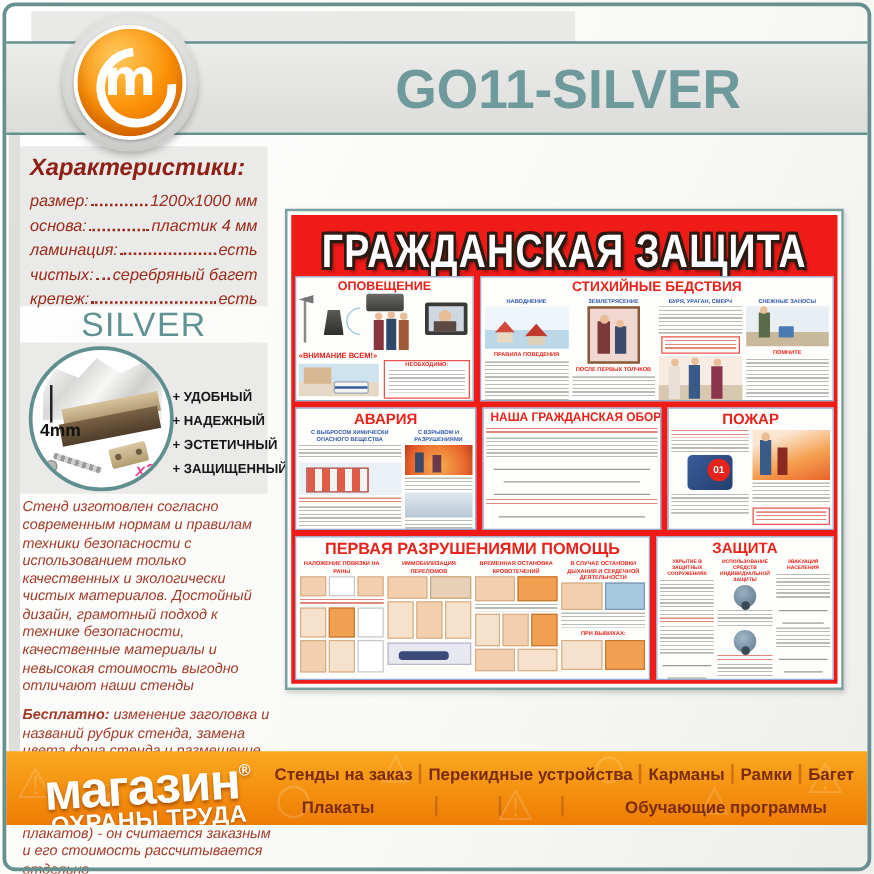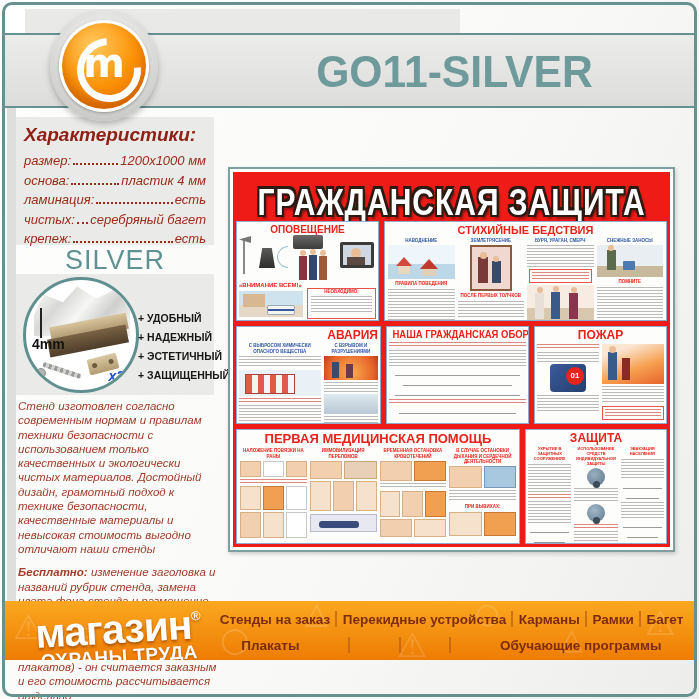--- a/index.html
+++ b/index.html
@@ -26,21 +26,21 @@
   #frame-circle{left:23px;top:277px;width:110px;height:110px;border-radius:50%;border:3px solid #5f8f8e;background:#fff;overflow:hidden;z-index:4;}
   .paper{position:absolute;left:8px;top:4px;width:96px;height:52px;background:linear-gradient(130deg,#f4f4f2 10%,#d8d8d6 30%,#f7f7f5 50%,#cfcfcd 70%,#efefed 90%);clip-path:polygon(0 60%,10% 20%,30% 35%,45% 5%,65% 28%,85% 10%,100% 45%,100% 100%,0 100%);}
   .frame-top{position:absolute;left:24px;top:40px;width:78px;height:16px;background:linear-gradient(#d8c49c,#a8906a);transform:rotate(-11deg);}
   .frame-front{position:absolute;left:22px;top:52px;width:80px;height:18px;background:linear-gradient(#7a6244,#4e3d2a);transform:rotate(-11deg);}
   #dim-line{position:absolute;left:14px;top:28px;width:2px;height:30px;background:#222;}
   #dim-label{position:absolute;left:6px;top:56px;font-size:14px;font-weight:bold;color:#111;}
   #screw{position:absolute;left:16px;top:88px;width:40px;height:5px;background:repeating-linear-gradient(90deg,#9a9a98 0 3px,#cfcfcd 3px 6px);transform:rotate(18deg);border-radius:2px;}
   #screw-head{position:absolute;left:10px;top:88px;width:8px;height:8px;border-radius:50%;background:#b5b5b3;border:1px solid #8a8a88;}
   #bracket{position:absolute;left:62px;top:76px;width:30px;height:16px;background:linear-gradient(#d9c8a4,#b39d72);border-radius:2px;transform:rotate(-14deg);}
   .hole{position:absolute;width:5px;height:5px;border-radius:50%;background:#6e5c3e;}
-  #qty-label{position:absolute;right:12px;bottom:6px;font-size:14px;font-weight:bold;font-style:italic;color:#1d4ed8;}
+  #qty-label{position:absolute;right:12px;bottom:6px;font-size:14px;font-weight:bold;font-style:italic;color:#ec4899;}
   #features-list{left:138px;top:309px;width:80px;font-size:10.5px;font-weight:bold;color:#161616;line-height:19px;white-space:nowrap;z-index:4;}
   
   #description{left:18px;top:399px;width:200px;font-style:italic;font-size:11.5px;color:#a23c28;line-height:14.3px;}
   #description p{margin:0 0 9px 0;}
   #description b{font-weight:bold;}
   
   #nav-strip{left:5px;top:601px;width:689px;height:59px;background:linear-gradient(#fba81f,#ee7c04);overflow:hidden;z-index:20;}
   .wm{position:absolute;color:rgba(255,255,255,.16);font-size:34px;font-family:"DejaVu Sans",sans-serif;}
   #brand-logo{position:absolute;left:14px;top:1px;width:198px;text-align:center;color:#fff;transform:rotate(-3.5deg);cursor:pointer;}
   #brand-line1{font-size:41px;font-weight:bold;letter-spacing:-1px;line-height:38px;text-shadow:0 2px 3px #a85000;}
@@ -235,21 +235,21 @@
               <div style="position:absolute;left:0;top:3px;width:100%;height:2px;background:#3a5aa0;"></div>
             </div>
         </div>
         <div class="fig" style="left:70px;top:66px;width:67px;height:29px;border:1px solid #e8534b;background:#fff;">
           <div class="sub-red">НЕОБХОДИМО:</div>
           <div class="ml" style="margin:2px 3px;height:18px;"></div>
         </div>
       </div>
 
       <div id="panel-c" class="panel">
-        <div class="ptitle" style="font-size:12px;text-align:right;">АВАРИЯ</div>
+        <div class="ptitle" style="font-size:12px;">АВАРИЯ</div>
         <div class="cols" style="margin-top:1px;">
           <div class="col" style="flex:1.5;">
             <div class="sub-blue">С ВЫБРОСОМ ХИМИЧЕСКИ ОПАСНОГО ВЕЩЕСТВА</div>
             <div class="ml" style="margin-top:2px;height:12px;"></div>
             <div class="pic" style="margin-top:2px;height:26px;background:#e9f0f6;position:relative;">
               <div style="position:absolute;left:6px;top:4px;width:48px;height:18px;background:repeating-linear-gradient(90deg,#e05a4a 0 6px,#f4f4f2 6px 12px);border:1px solid #b0413a;"></div>
             </div>
             <div class="mlr" style="margin-top:2px;height:5px;"></div>
             <div class="ml" style="margin-top:2px;height:26px;"></div>
           </div>
@@ -298,21 +298,21 @@
             </div>
             <div class="ml" style="margin-top:2px;height:18px;"></div>
             <div style="border:1px solid #e8534b;margin-top:2px;height:12px;">
                 <div class="mlr" style="margin:2px;height:7px;"></div>
               </div>
           </div>
         </div>
       </div>
 
       <div id="panel-f" class="panel">
-        <div class="ptitle" style="font-size:13px;">ПЕРВАЯ МЕДИЦИНСКАЯ ПОМОЩЬ</div>
+        <div class="ptitle" style="font-size:13px;">ПЕРВАЯ РАЗРУШЕНИЯМИ ПОМОЩЬ</div>
         <div class="cols" style="margin-top:2px;padding:0 1px;">
           <div class="col">
             <div class="sub-red">НАЛОЖЕНИЕ ПОВЯЗКИ НА РАНЫ</div>
             <div style="display:flex;gap:2px;margin-top:2px;">
               <div style="flex:1;height:14px;background:#f2cfae;border:1px solid #d8b088;"></div>
               <div style="flex:1;height:14px;background:#fff;border:1px solid #c8c8c6;"></div>
               <div style="flex:1;height:14px;background:#f2cfae;border:1px solid #d8b088;"></div>
             </div>
             <div class="mlr" style="margin-top:2px;height:5px;"></div>
             <div style="display:flex;gap:2px;margin-top:2px;">

